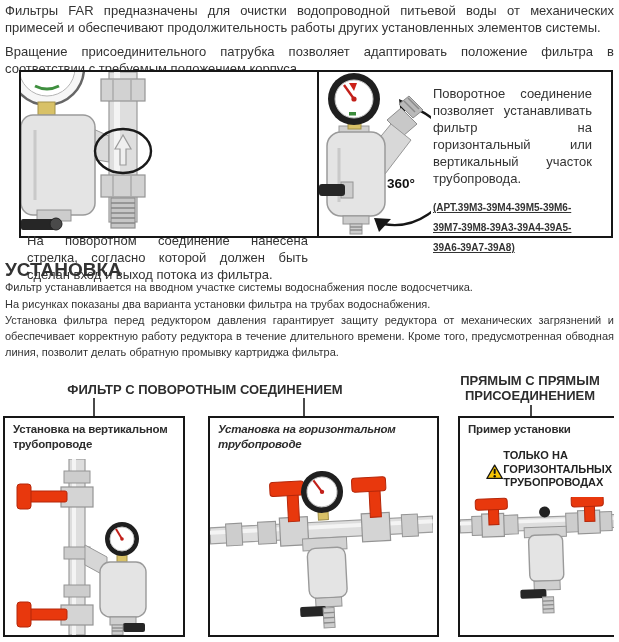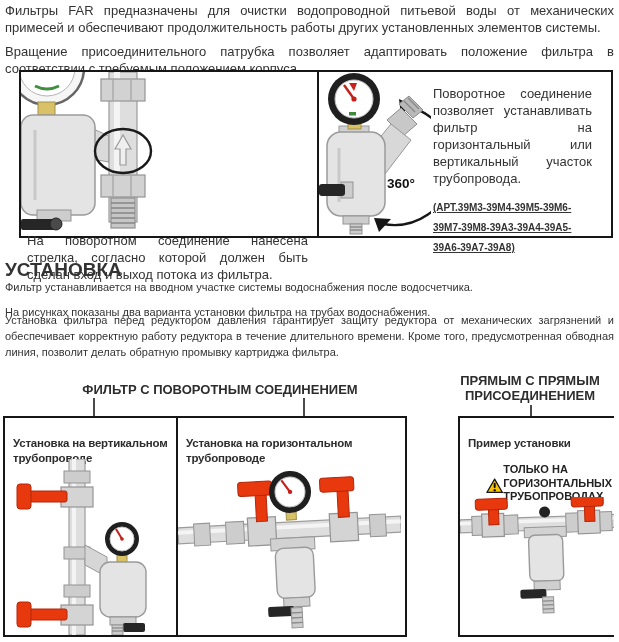--- a/index.html
+++ b/index.html
@@ -16,29 +16,29 @@
   .figwrap{position:relative;width:145px;flex:none;overflow:hidden;text-align:right;}
   .figwrapB{width:112px;}
   .figtext{flex:1;align-self:center;padding:0 10px 6px 6px;font-size:13px;line-height:17px;text-align:justify;}
   .figtextB{flex:1;padding:13px 19px 0 2px;font-size:13px;line-height:17px;}
   .articles{margin-top:11px;font-weight:bold;font-size:10px;line-height:20px;text-decoration:underline;}
   
   .h-install{position:absolute;left:5px;top:259px;font-size:19px;font-weight:bold;}
   .ip{position:absolute;left:5px;width:609px;margin:0;font-size:11px;line-height:16px;}
   
   .group-heading{position:absolute;font-weight:bold;font-size:13px;line-height:15px;text-align:center;color:#2d2d2d;}
-  .gh1{left:15px;top:382px;width:410px;}
+  .gh1{left:0px;top:382px;width:410px;}
   .gh2{left:443px;top:373px;width:174px;}
   .vline{position:absolute;width:2px;background:#4a4a4a;}
   
   .dbox{position:absolute;top:416px;height:217px;border:2px solid #161616;background:#fff;overflow:hidden;}
   .box1{left:3px;width:178px;}
-  .box2{left:176px;width:227px;}
+  .box2{left:208px;width:227px;font-style:italic;}
   .box3{left:458px;width:170px;}
-  .dbox-title{padding:18px 7px 0 8px;font-weight:bold;font-size:11.5px;line-height:15px;letter-spacing:-0.2px;color:#2d2d2d;}
+  .dbox-title{padding:4px 7px 0 8px;font-weight:bold;font-size:11.5px;line-height:15px;letter-spacing:-0.2px;color:#2d2d2d;}
   .dbox svg.fig{position:absolute;left:0;bottom:0;}
   .warnrow{display:flex;padding:12px 6px 0 26px;align-items:flex-end;}
   .warntext{font-weight:bold;font-size:11px;line-height:13.5px;color:#222;}
   svg{display:block;}
 </style>
 </head>
 <body>
 
 <div class="page">
 
@@ -142,21 +142,21 @@
       </svg>
     </div>
     <div class="figtextB">
       <div class="jtxt">Поворотное соединение позволяет устанавливать фильтр на горизонтальный или вертикальный участок трубопровода.</div>
       <div class="articles">(АРТ.39М3-39М4-39М5-39М6-39М7-39М8-39А3-39А4-39А5-39А6-39А7-39А8)</div>
     </div>
   </div>
 
   <div class="h-install">УСТАНОВКА</div>
   <p class="ip" style="top:279px">Фильтр устанавливается на вводном участке системы водоснабжения после водосчетчика.</p>
-  <p class="ip" style="top:304px">На рисунках показаны два варианта установки фильтра на трубах водоснабжения.</p>
+  <p class="ip" style="top:296px">На рисунках показаны два варианта установки фильтра на трубах водоснабжения.</p>
   <p class="ip jtxt" style="top:312px">Установка фильтра перед редуктором давления гарантирует защиту редуктора от механических загрязнений и обеспечивает корректную работу редуктора в течение длительного времени. Кроме того, предусмотренная обводная линия, позволит делать обратную промывку картриджа фильтра.</p>
 
   <div class="group-heading gh1">ФИЛЬТР С ПОВОРОТНЫМ СОЕДИНЕНИЕМ</div>
   <div class="group-heading gh2">ПРЯМЫМ С ПРЯМЫМ ПРИСОЕДИНЕНИЕМ</div>
   <div class="vline" style="left:93px;top:398px;height:18px"></div>
   <div class="vline" style="left:303px;top:398px;height:18px"></div>
   <div class="vline" style="left:530px;top:405px;height:11px"></div>
 
   <div class="dbox box1">
     <div class="dbox-title">Установка на вертикальном трубопроводе</div>

